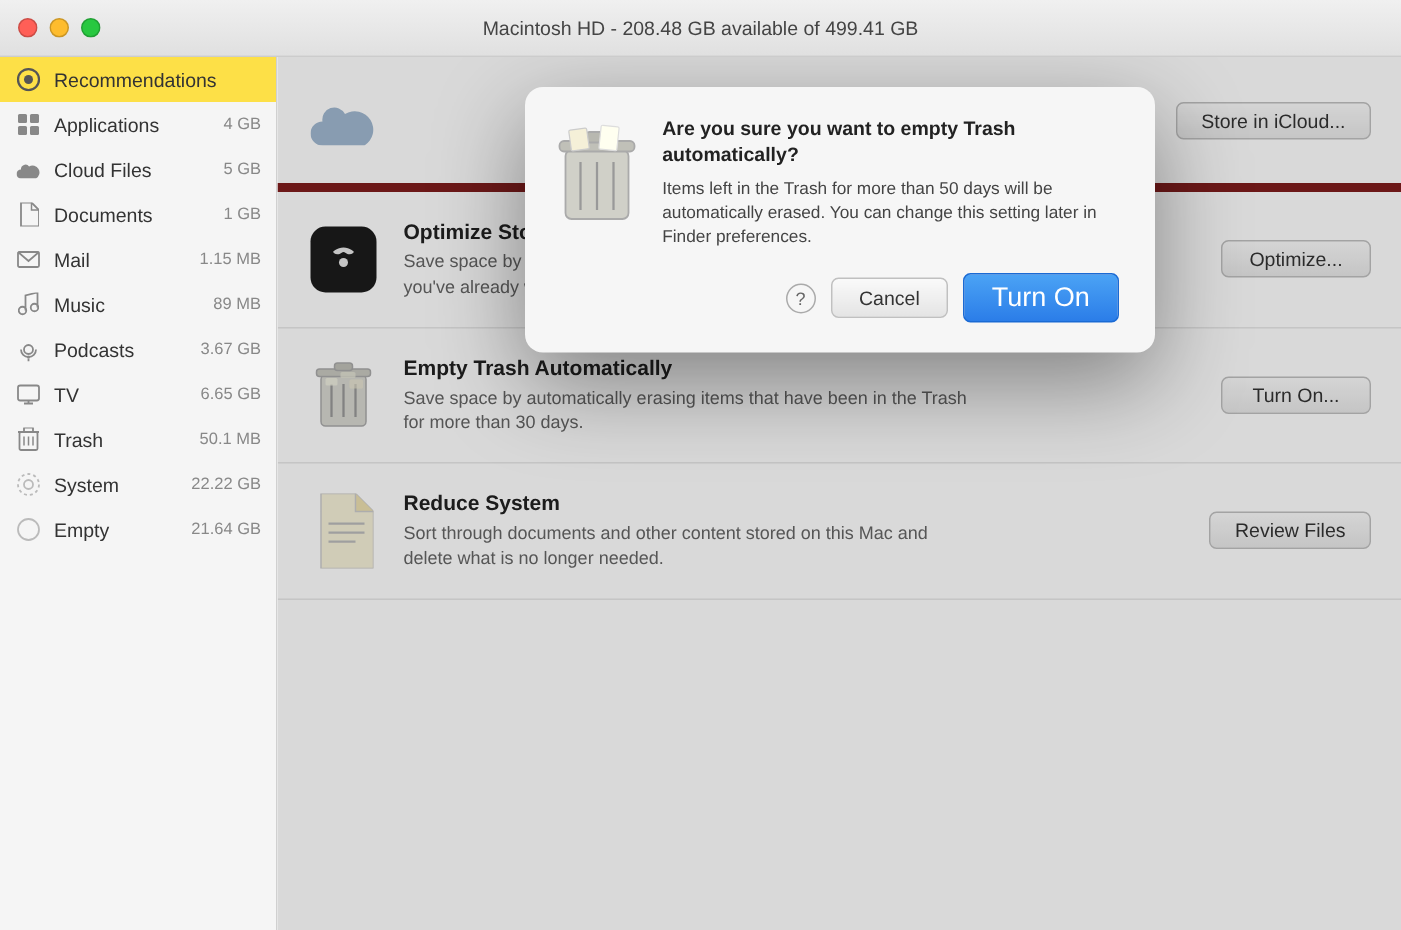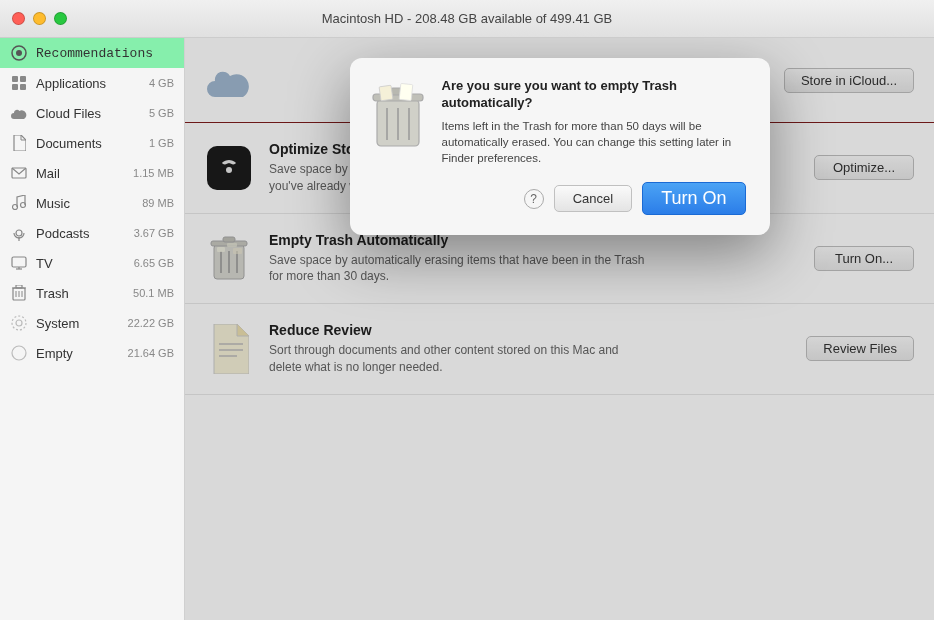--- a/index.html
+++ b/index.html
@@ -64,22 +64,21 @@
     .sidebar-item {
       display: flex;
       align-items: center;
       padding: 6px 10px;
       font-size: 13px;
       color: #333;
       cursor: pointer;
       position: relative;
     }
     .sidebar-item.active {
-      background: #86efac;
-      font-family: Liberation Mono, monospace;
+      background: #fde047;
     }
     .sidebar-item .s-icon {
       width: 18px;
       height: 18px;
       margin-right: 8px;
       display: flex;
       align-items: center;
       justify-content: center;
       font-size: 14px;
       flex-shrink: 0;
@@ -249,21 +248,21 @@
       color: #fff;
       cursor: pointer;
       font-weight: 500;
     }
 
     
     .cloud-row {
       display: flex;
       align-items: center;
       padding: 18px 20px;
-      border-bottom: 1px solid #7f1d1d;
+      border-bottom: 6px solid #7f1d1d;
     }
     .cloud-row-info { flex: 1; }
     .cloud-row-title { font-size: 14px; font-weight: 600; color: #222; margin-bottom: 4px; }
     .cloud-row-desc { font-size: 12px; color: #666; line-height: 1.4; }
 
     
     .content-area::-webkit-scrollbar { width: 8px; }
     .content-area::-webkit-scrollbar-track { background: transparent; }
     .content-area::-webkit-scrollbar-thumb { background: #ccc; border-radius: 4px; }
 
@@ -483,21 +482,21 @@
       <div class="storage-icon">
         <svg width="40" height="50" viewBox="0 0 40 50">
           <path d="M5 0 L28 0 L40 12 L40 50 L5 50 Z" fill="#f5f0d8" stroke="#ccc" stroke-width="1"></path>
           <path d="M28 0 L28 12 L40 12" fill="#ede0b0" stroke="#ccc" stroke-width="1"></path>
           <line x1="10" y1="20" x2="34" y2="20" stroke="#bbb" stroke-width="1.5"></line>
           <line x1="10" y1="26" x2="34" y2="26" stroke="#bbb" stroke-width="1.5"></line>
           <line x1="10" y1="32" x2="28" y2="32" stroke="#bbb" stroke-width="1.5"></line>
         </svg>
       </div>
       <div class="storage-info">
-        <div class="storage-title">Reduce Review</div>
+        <div class="storage-title">Reduce System</div>
         <div class="storage-desc">Sort through documents and other content stored on this Mac and delete what is no longer needed.</div>
       </div>
       <div class="storage-action">
         <button class="action-btn">Review Files</button>
       </div>
     </div>
 
     <div class="overlay">
       <div class="modal">
         <div class="modal-top">

